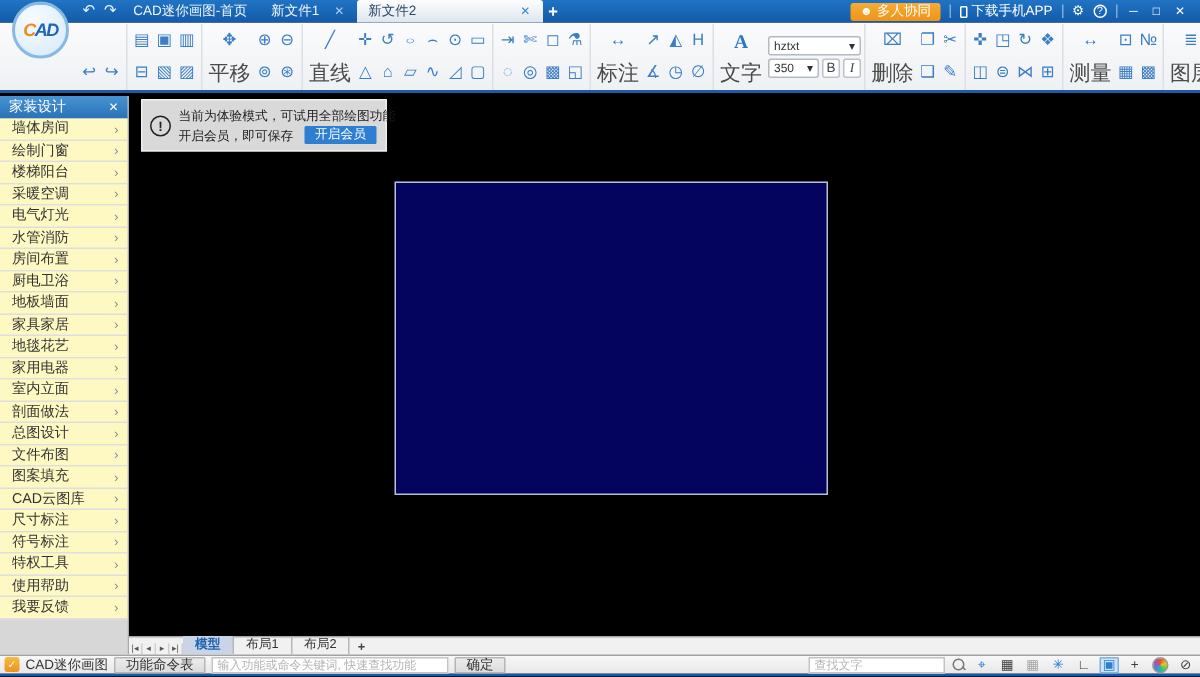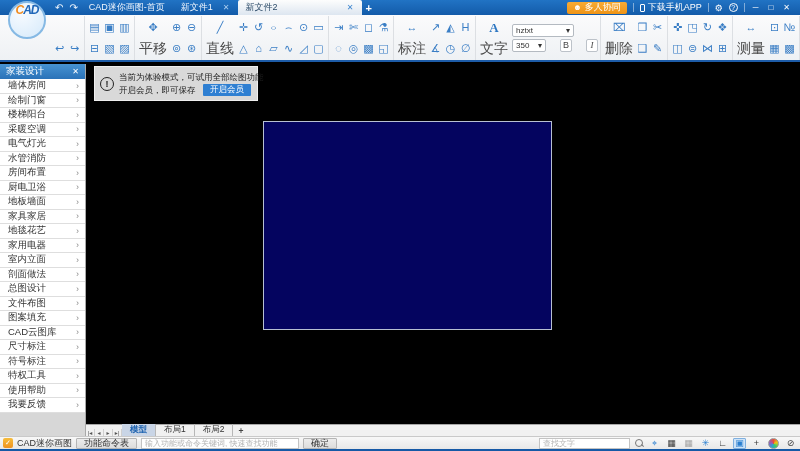--- a/index.html
+++ b/index.html
@@ -22,51 +22,51 @@
   .vsep{width:1px;height:9px;background:rgba(255,255,255,.45)}
   .dl{display:flex;align-items:center;gap:3px;font-size:9px}
   .phone{width:5px;height:8px;border:1px solid #fff;border-radius:1px;display:inline-block}
   .gear{font-size:9px}
   .helpc{width:9px;height:9px;border:1px solid #fff;border-radius:50%;font-size:7px;display:flex;align-items:center;justify-content:center}
   .winbtn{font-size:8px;margin:0 2px}
 
   
   .logo{position:absolute;left:8px;top:1px;width:38px;height:38px;border-radius:50%;z-index:20;
     background:radial-gradient(circle at 35% 30%,#f7fbff,#d5e9fa);border:2px solid #86b9e4;
-    display:flex;justify-content:center}
+    display:flex;align-items:center;justify-content:center}
   .logo-text{font-size:12px;font-weight:bold;font-style:italic;color:#1f66b8;letter-spacing:-1px}
   .logo-text::first-letter{color:#f08a1d}
 
   
   .toolbar{position:absolute;left:0;top:15px;width:800px;height:47px;background:linear-gradient(#fbfbfc,#eef1f4);
     border-bottom:2px solid #1d5ca8;display:flex;align-items:center;padding-left:50px;overflow:hidden;z-index:5}
   .tgroup{display:flex;align-items:center;height:44px;padding:0 2px;border-right:1px solid #dcdfe3}
   .tcol{display:flex;flex-direction:column;min-width:15px;align-items:center}
   .tcell{height:21px;min-width:15px;display:flex;align-items:center;justify-content:center;font-size:11px;color:#3a7ec5;line-height:1}
   .tcell.tlab{font-size:14px;color:#4a4a4a;white-space:nowrap;padding:0 2px}
   .tcell .ell{display:inline-block;transform:scaleY(.62)}
   .biga{font-size:13px;font-weight:bold;font-family:"Liberation Serif","DejaVu Serif",serif;color:#2e77c2}
   .txtcol{display:flex;flex-direction:column;justify-content:center;gap:2px;margin-left:2px}
   .tsel{width:62px;height:13px;border:1px solid #b4bac1;border-radius:2px;background:#fff;font-size:8px;color:#333;
     display:flex;align-items:center;justify-content:space-between;padding:0 3px}
   .tsel.small{width:34px}
-  .selrow{display:flex;gap:14px;align-items:center}
+  .selrow{display:flex;gap:2px;align-items:center}
   .bi{width:12px;height:13px;border:1px solid #bcc2c9;border-radius:2px;background:#fff;font-size:9px;color:#444;
     display:flex;align-items:center;justify-content:center}
   .bi.it{font-style:italic;font-family:"Liberation Serif","DejaVu Serif",serif}
   .wheel{width:11px;height:11px;border-radius:50%;border:1px solid #999;
     background:conic-gradient(#e84c3d,#f1c40f,#2ecc71,#3498db,#9b59b6,#e84c3d)}
 
   
   .sidebar{position:absolute;left:0;top:64px;width:86px;height:372px;background:#d7d7d7;z-index:4;
     border-right:1px solid #a9a9a9;display:flex;flex-direction:column}
   .sb-head{height:15px;background:linear-gradient(#4793d2,#2a72b8);color:#fff;display:flex;align-items:center;
     justify-content:space-between;padding:0 6px;font-size:9.5px;flex:none}
   .sb-x{font-size:8px}
-  .sb-item{height:14.5px;flex:none;background:#ffffff;border-bottom:1px solid #dedede;display:flex;align-items:center;
+  .sb-item{height:14.5px;flex:none;background:#fef9c3;border-bottom:1px solid #dedede;display:flex;align-items:center;
     justify-content:space-between;padding:0 6px 0 8px;font-size:9.5px;color:#333;white-space:nowrap}
   .sb-item .chev{color:#8a8a8a;font-size:9px}
   .sb-fill{flex:1;background:#d7d7d7}
 
   
   .canvas{position:absolute;left:86px;top:64px;width:714px;height:360px;background:#000;overflow:hidden}
   .draw-rect{position:absolute;left:177px;top:57px;width:289px;height:209px;border:1px solid #b7c0d2}
 
   
   .banner{position:absolute;left:94px;top:66px;width:164px;height:35px;background:#d9d9d9;border:1px solid #efefef;

